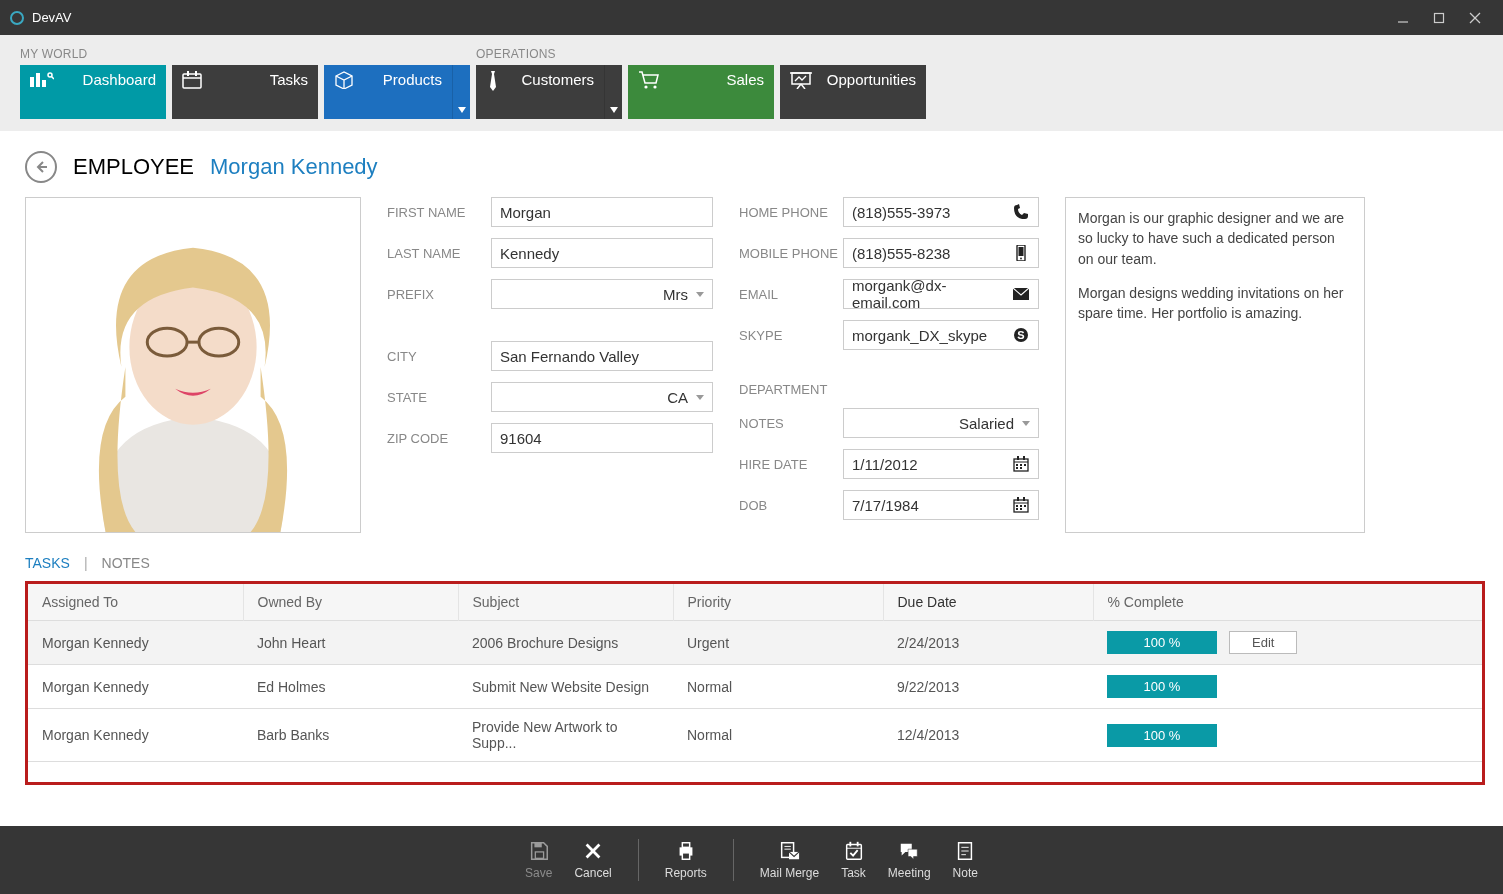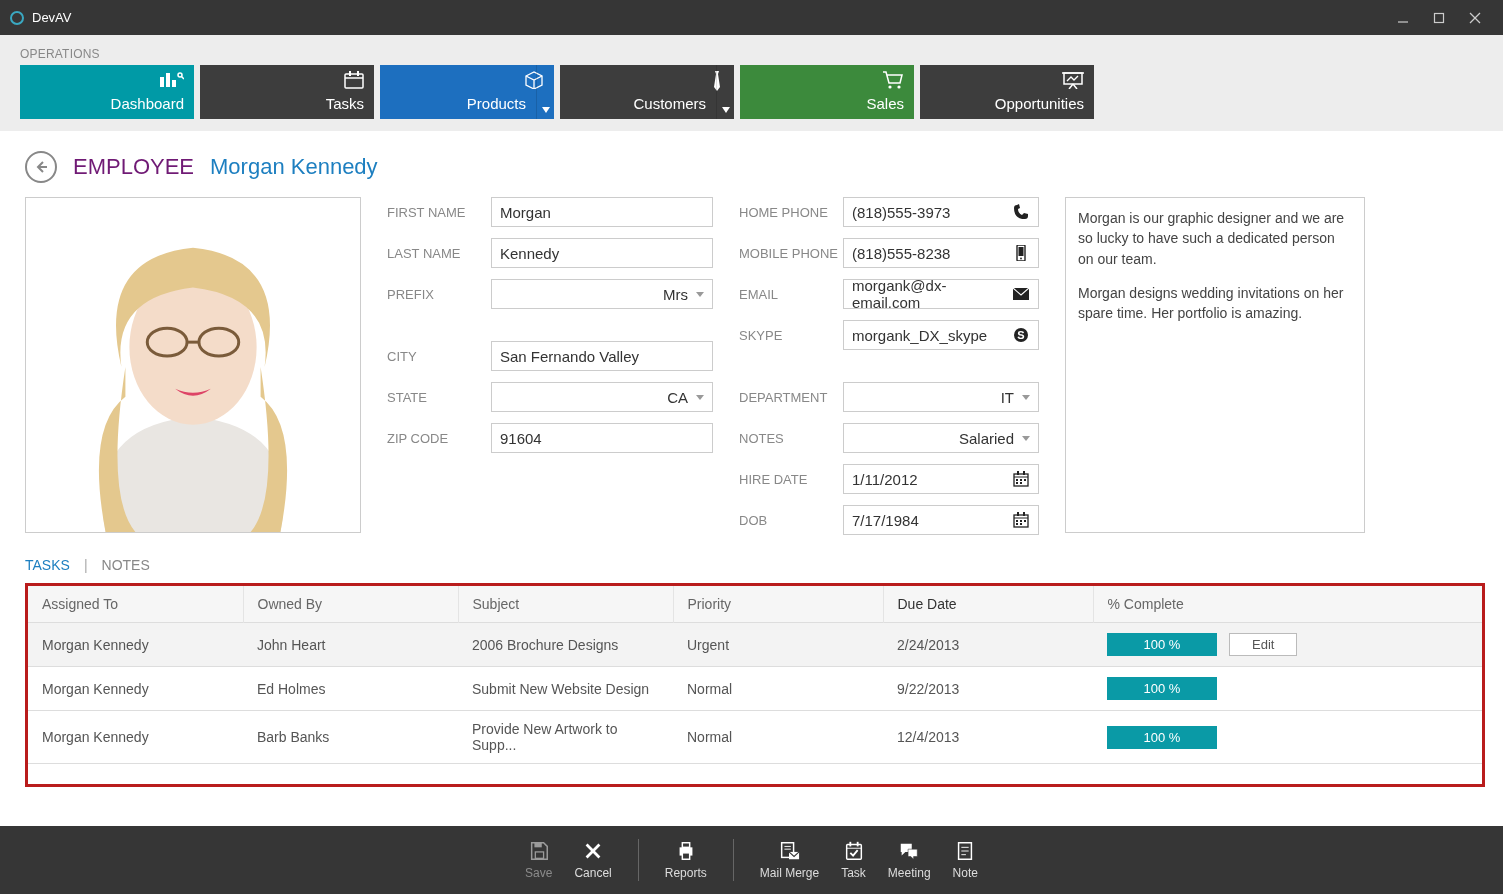--- a/index.html
+++ b/index.html
@@ -12,21 +12,21 @@
   .titlebar .title { font-size: 13px; }
   .titlebar .spacer { flex: 1; }
   .titlebar .win-btn { width: 36px; height: 35px; display: flex; align-items: center; justify-content: center; cursor: pointer; }
   .titlebar .win-btn svg { width: 12px; height: 12px; stroke: #ccc; fill: none; stroke-width: 1.2; }
 
   
   .ribbon-wrap { background: #ededed; padding: 12px 20px 12px 20px; }
   .ribbon-labels { display: flex; margin-bottom: 4px; }
   .ribbon-group-label { font-size: 12px; color: #888; letter-spacing: 0.2px; }
   .tiles { display: flex; gap: 6px; }
-  .tile { width: 174px; height: 54px; color: #fff; display: flex; flex-direction: column; justify-content: space-between; padding: 6px 10px 7px 10px; position: relative; cursor: pointer; text-align: right; }
+  .tile { width: 146px; height: 54px; color: #fff; display: flex; flex-direction: row; justify-content: space-between; padding: 6px 10px 7px 10px; position: relative; cursor: pointer; text-align: right; }
   .tile .tile-icon { height: 18px; }
   .tile .tile-label { font-size: 15px; }
   .tile .split { position: absolute; right: 0; top: 0; bottom: 0; width: 18px; border-left: 1px solid rgba(0,0,0,0.12); display: flex; align-items: flex-end; justify-content: center; padding-bottom: 6px; }
   .tile .split svg { width: 8px; height: 6px; fill: #fff; }
   .tile.active { outline: 2px solid #d17b10; outline-offset: 1px; }
   .tile svg { fill: #fff; }
 
   .tile.dashboard   { background: #009aa6; }
   .tile.tasks       { background: #3d3d3d; }
   .tile.employees   { background: #d17b10; }
@@ -35,21 +35,21 @@
   .tile.sales       { background: #3c8a3c; }
   .tile.opportunities{ background: #3d3d3d; }
 
   .tile.products .tile-label, .tile.customers .tile-label { padding-right: 18px; }
 
   
   .content { flex: 1; padding: 20px 18px 18px 25px; overflow: auto; }
   .hdr-row { display: flex; align-items: center; gap: 16px; margin-bottom: 14px; }
   .back-btn { width: 32px; height: 32px; border: 2px solid #888; border-radius: 50%; display: flex; align-items: center; justify-content: center; cursor: pointer; }
   .back-btn svg { width: 16px; height: 16px; stroke: #888; fill: none; stroke-width: 2; }
-  .hdr-title { font-size: 22px; color: #701a75; font-weight: 300; }
+  .hdr-title { font-size: 22px; color: #000000; font-weight: 300; }
   .hdr-name  { font-size: 22px; color: #1d7fc0; }
 
   .detail-row { display: flex; gap: 26px; align-items: flex-start; }
   .photo { width: 336px; height: 336px; border: 1px solid #ccc; background: #fff; display: flex; align-items: flex-end; justify-content: center; overflow:hidden; }
   .photo svg { width: 100%; height: 100%; }
 
   .form-col { display: flex; flex-direction: column; gap: 11px; }
   .form-col.col1 { width: 326px; }
   .form-col.col2 { width: 300px; }
   .frow { display: flex; align-items: center; }
@@ -115,20 +115,21 @@
   <div class="win-btn">
       <svg viewBox="0 0 12 12">
         <line x1="1" y1="1" x2="11" y2="11"></line>
         <line x1="11" y1="1" x2="1" y2="11"></line>
       </svg>
     </div>
 </div>
 
 <div class="ribbon-wrap">
   <div class="ribbon-labels">
+    <div class="ribbon-group-label" style="width:456px">MY WORLD</div>
     <div class="ribbon-group-label">OPERATIONS</div>
   </div>
   <div class="tiles">
     <div class="tile dashboard">
       <span class="tile-icon"><svg viewBox="0 0 24 16" width="24" height="16">
             <rect x="0" y="6" width="4" height="10"></rect>
             <rect x="6" y="2" width="4" height="14"></rect>
             <rect x="12" y="9" width="4" height="7"></rect>
             <circle cx="20" cy="4" r="2" fill="none" stroke="#fff" stroke-width="1.5"></circle>
             <line x1="21" y1="5" x2="24" y2="8" stroke="#fff" stroke-width="1.5"></line>
@@ -305,24 +306,20 @@
               <svg viewBox="0 0 16 16">
                 <circle cx="8" cy="8" r="7" fill="#222"></circle>
                 <text x="8" y="12" text-anchor="middle" font-size="11" font-weight="bold" fill="#fff" font-family="Arial">S</text>
               </svg>
             </span>
           </div>
         </div>
       <div style="height:10px"></div>
       <div class="frow col2">
           <div class="lbl">DEPARTMENT</div>
-          <div class="fld right">
-            <span>IT</span>
-            <span class="caret"></span>
-          </div>
         </div>
       <div class="frow col2">
           <div class="lbl">NOTES</div>
           <div class="fld right">
             <span>Salaried</span>
             <span class="caret"></span>
           </div>
         </div>
       <div class="frow col2">
           <div class="lbl">HIRE DATE</div>

